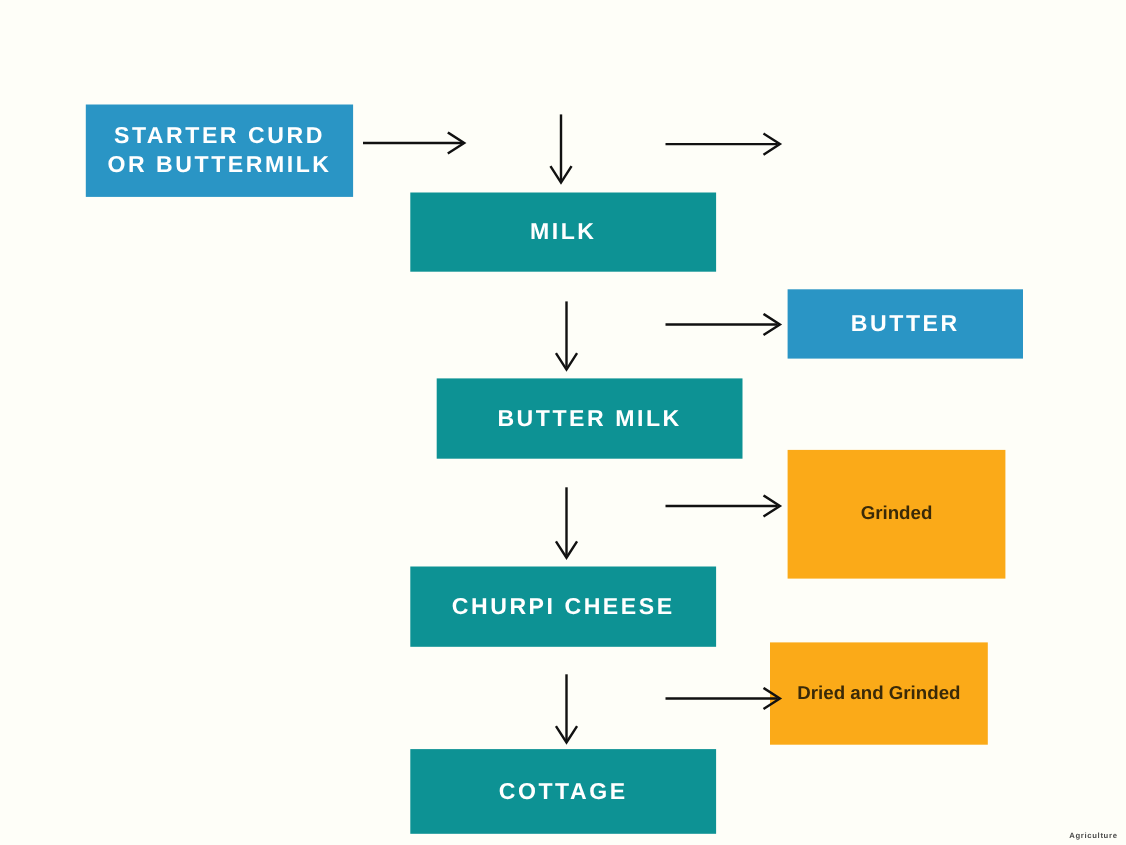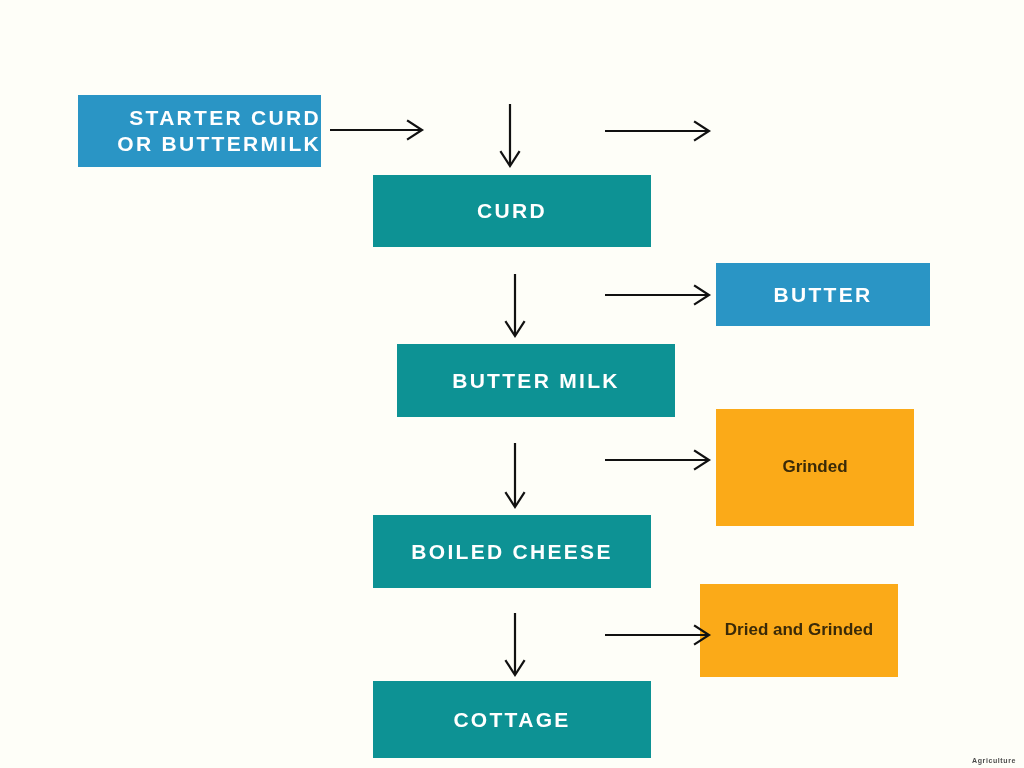--- a/index.html
+++ b/index.html
@@ -79,36 +79,36 @@
     opacity: 0.85;
   }
 </style>
 </head>
 <body>
 
 <div id="canvas">
 
 
   <div class="box box-teal" style="left:373px; top:175px; width:278px; height:72px;">
-    <span class="box-label">CURD</span>
+    <span class="box-label">MILK</span>
   </div>
 
   <div class="box box-teal" style="left:373px; top:344px; width:278px; height:73px;margin-left:24px;">
     <span class="box-label">BUTTER MILK</span>
   </div>
 
   <div class="box box-teal" style="left:373px; top:515px; width:278px; height:73px;">
-    <span class="box-label">BOILED CHEESE</span>
+    <span class="box-label">CHURPI CHEESE</span>
   </div>
 
   <div class="box box-teal" style="left:373px; top:681px; width:278px; height:77px;">
     <span class="box-label">COTTAGE</span>
   </div>
 
-  <div class="box box-blue" style="left:78px; top:95px; width:243px; height:72px;text-align:right;">
+  <div class="box box-blue" style="left:78px; top:95px; width:243px; height:84px;">
     <span class="box-label">STARTER CURD
 OR BUTTERMILK</span>
   </div>
 
 
   <div class="box box-blue" style="left:716px; top:263px; width:214px; height:63px;">
     <span class="box-label">BUTTER</span>
   </div>
 
   <div class="box box-orange" style="left:716px; top:409px; width:198px; height:117px;">

